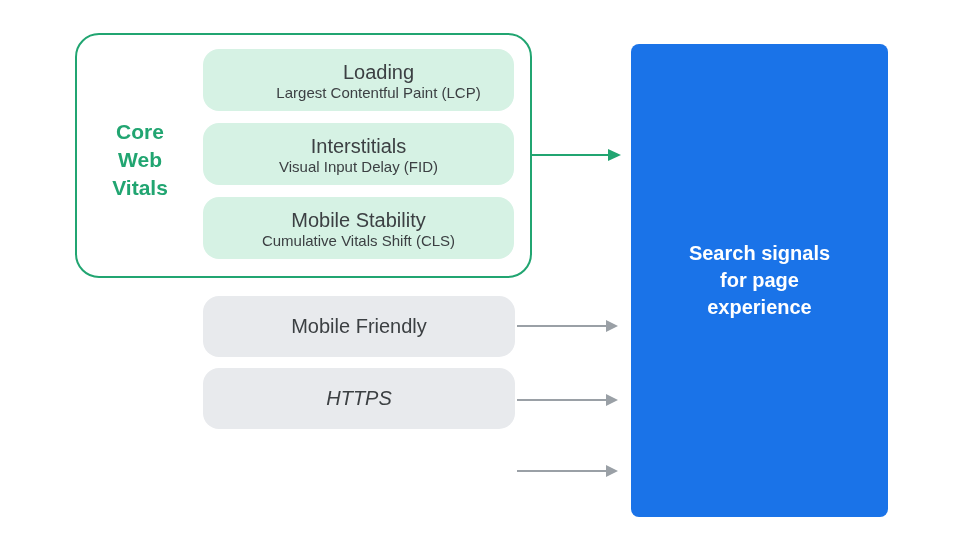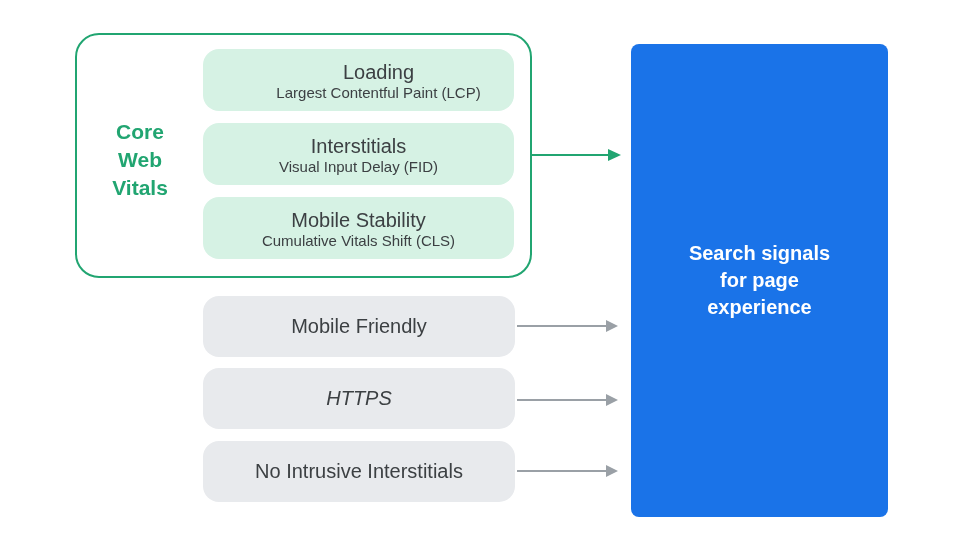--- a/index.html
+++ b/index.html
@@ -153,23 +153,20 @@
     <div class="line"></div>
     <div class="head"></div>
   </div>
 
   <div class="signal-pill s1">
     <span>Mobile Friendly</span>
   </div>
   <div class="signal-pill s2">
     <span>HTTPS</span>
   </div>
-  <div class="signal-pill s3">
-    <span>No Intrusive Interstitials</span>
-  </div>
 
   <div class="arrow gray-arrow a1">
     <div class="line"></div>
     <div class="head"></div>
   </div>
   <div class="arrow gray-arrow a2">
     <div class="line"></div>
     <div class="head"></div>
   </div>
   <div class="arrow gray-arrow a3">

